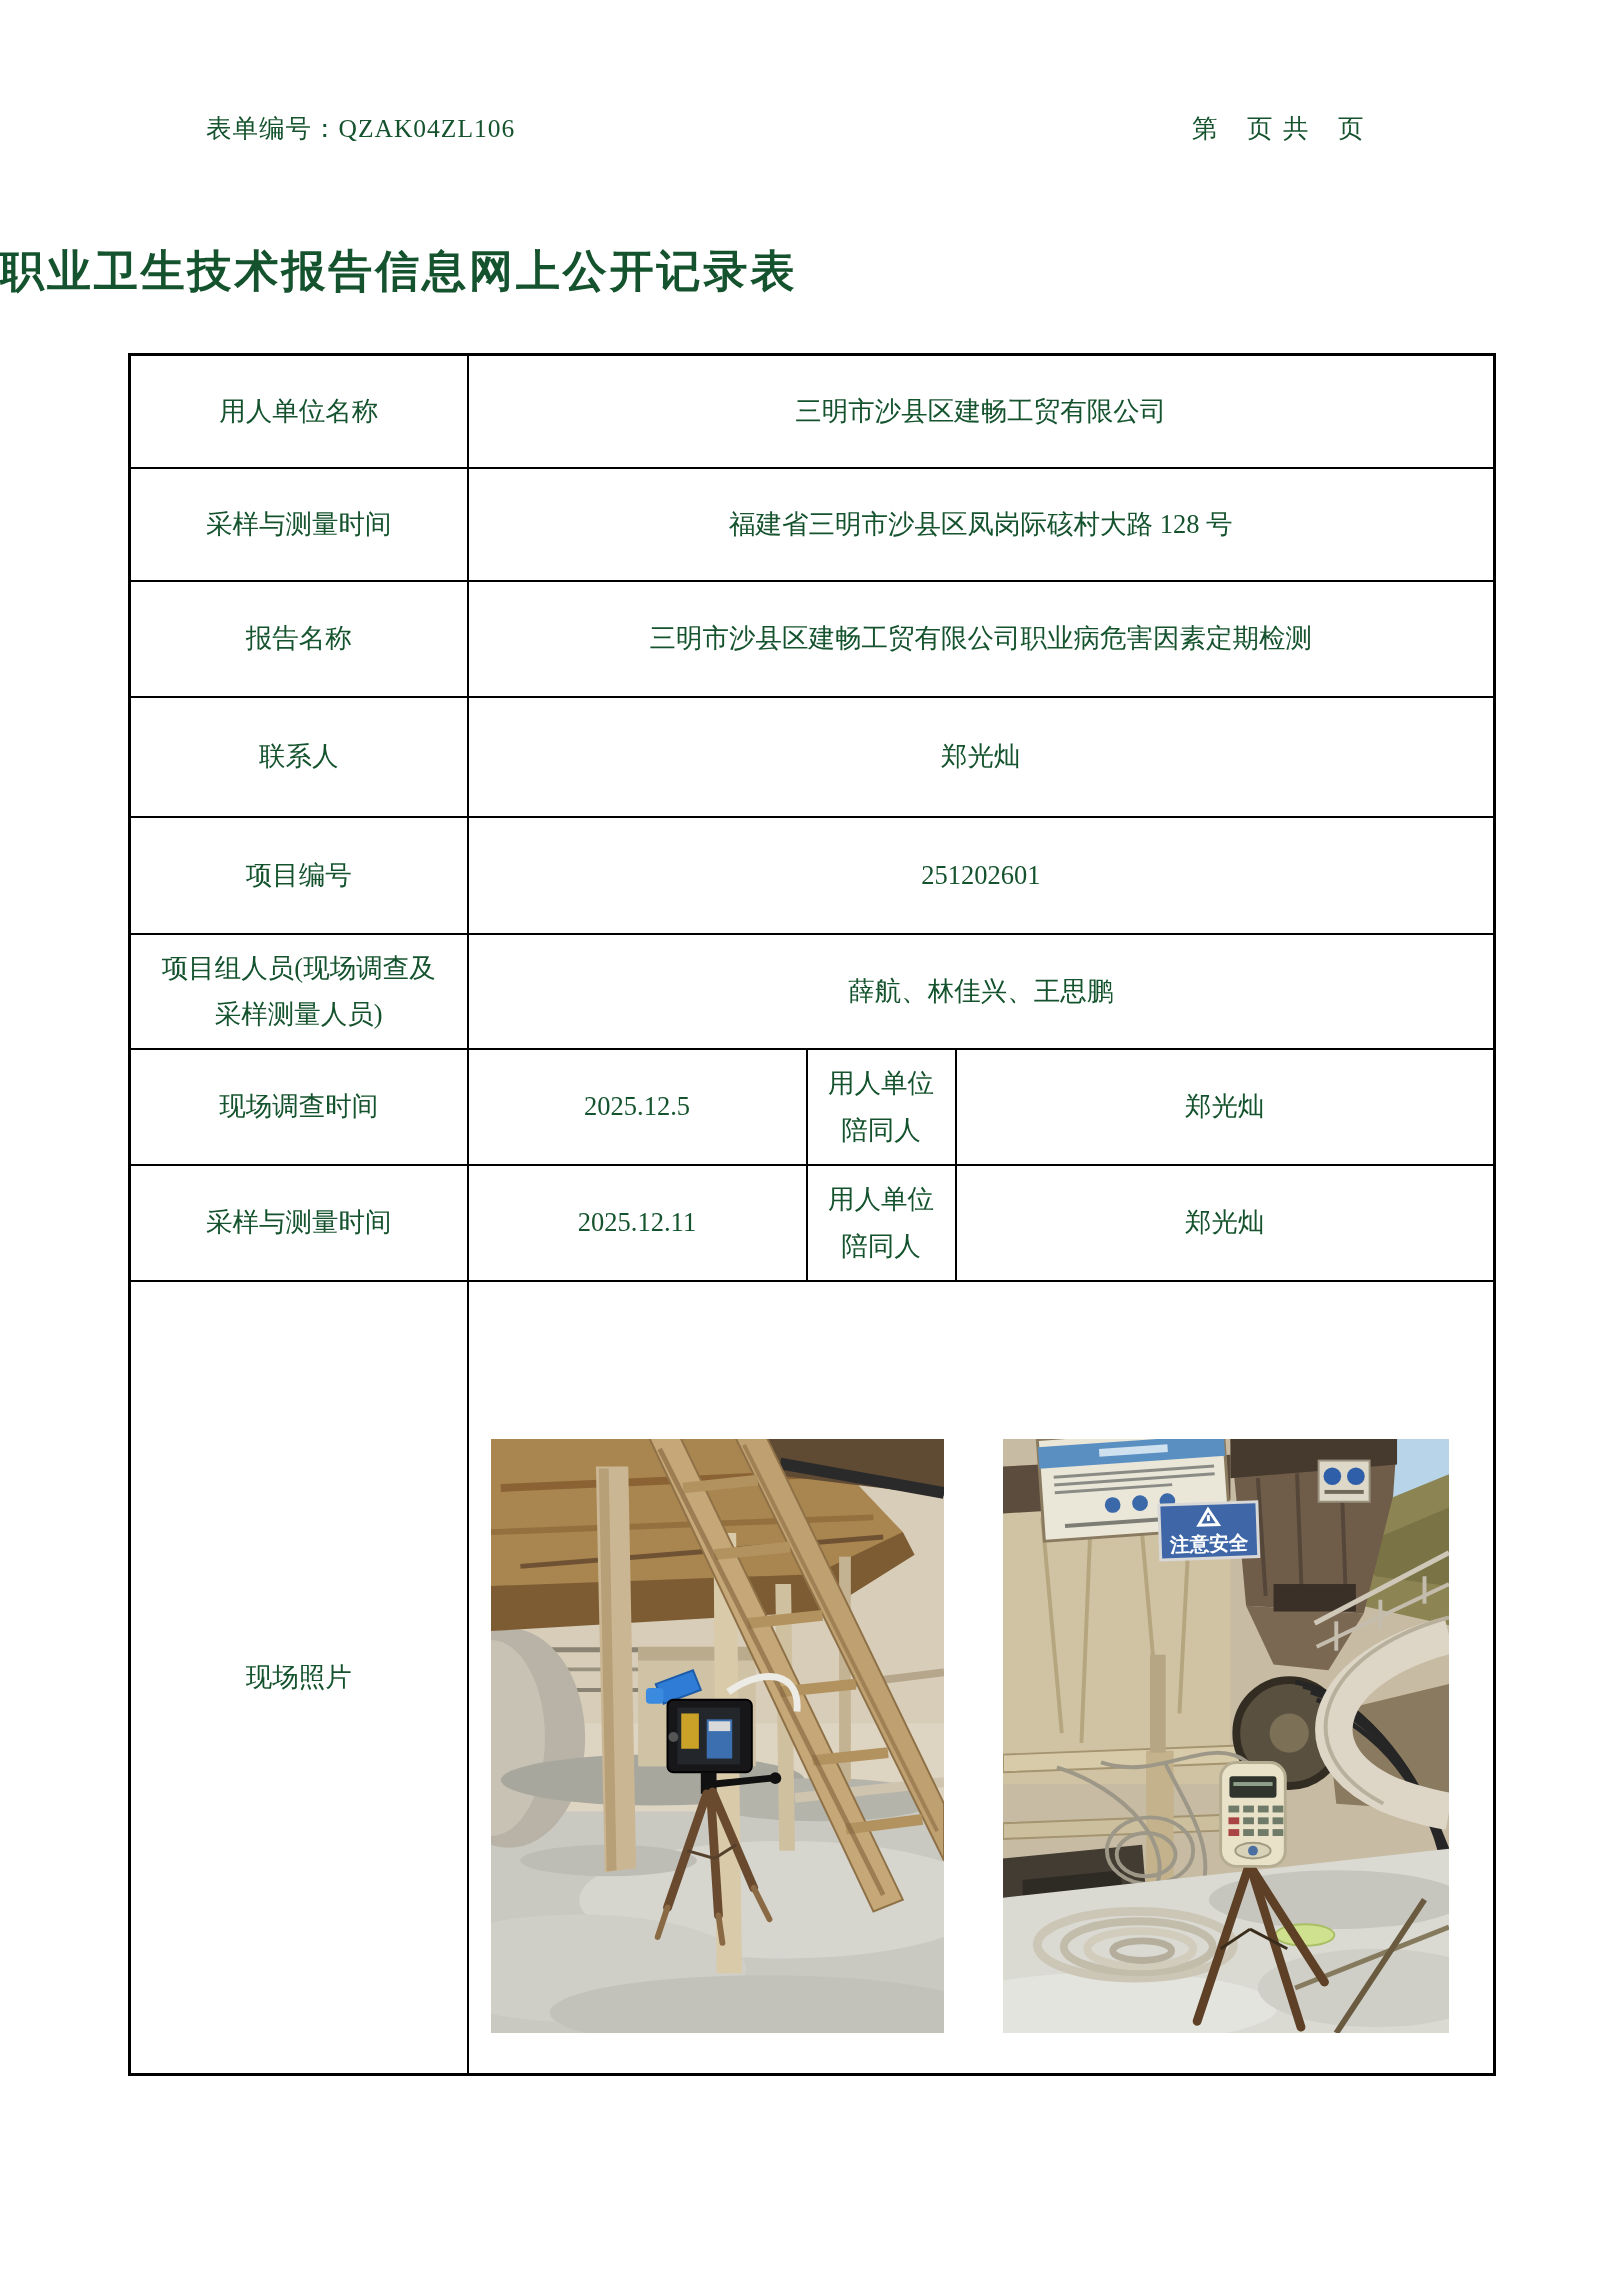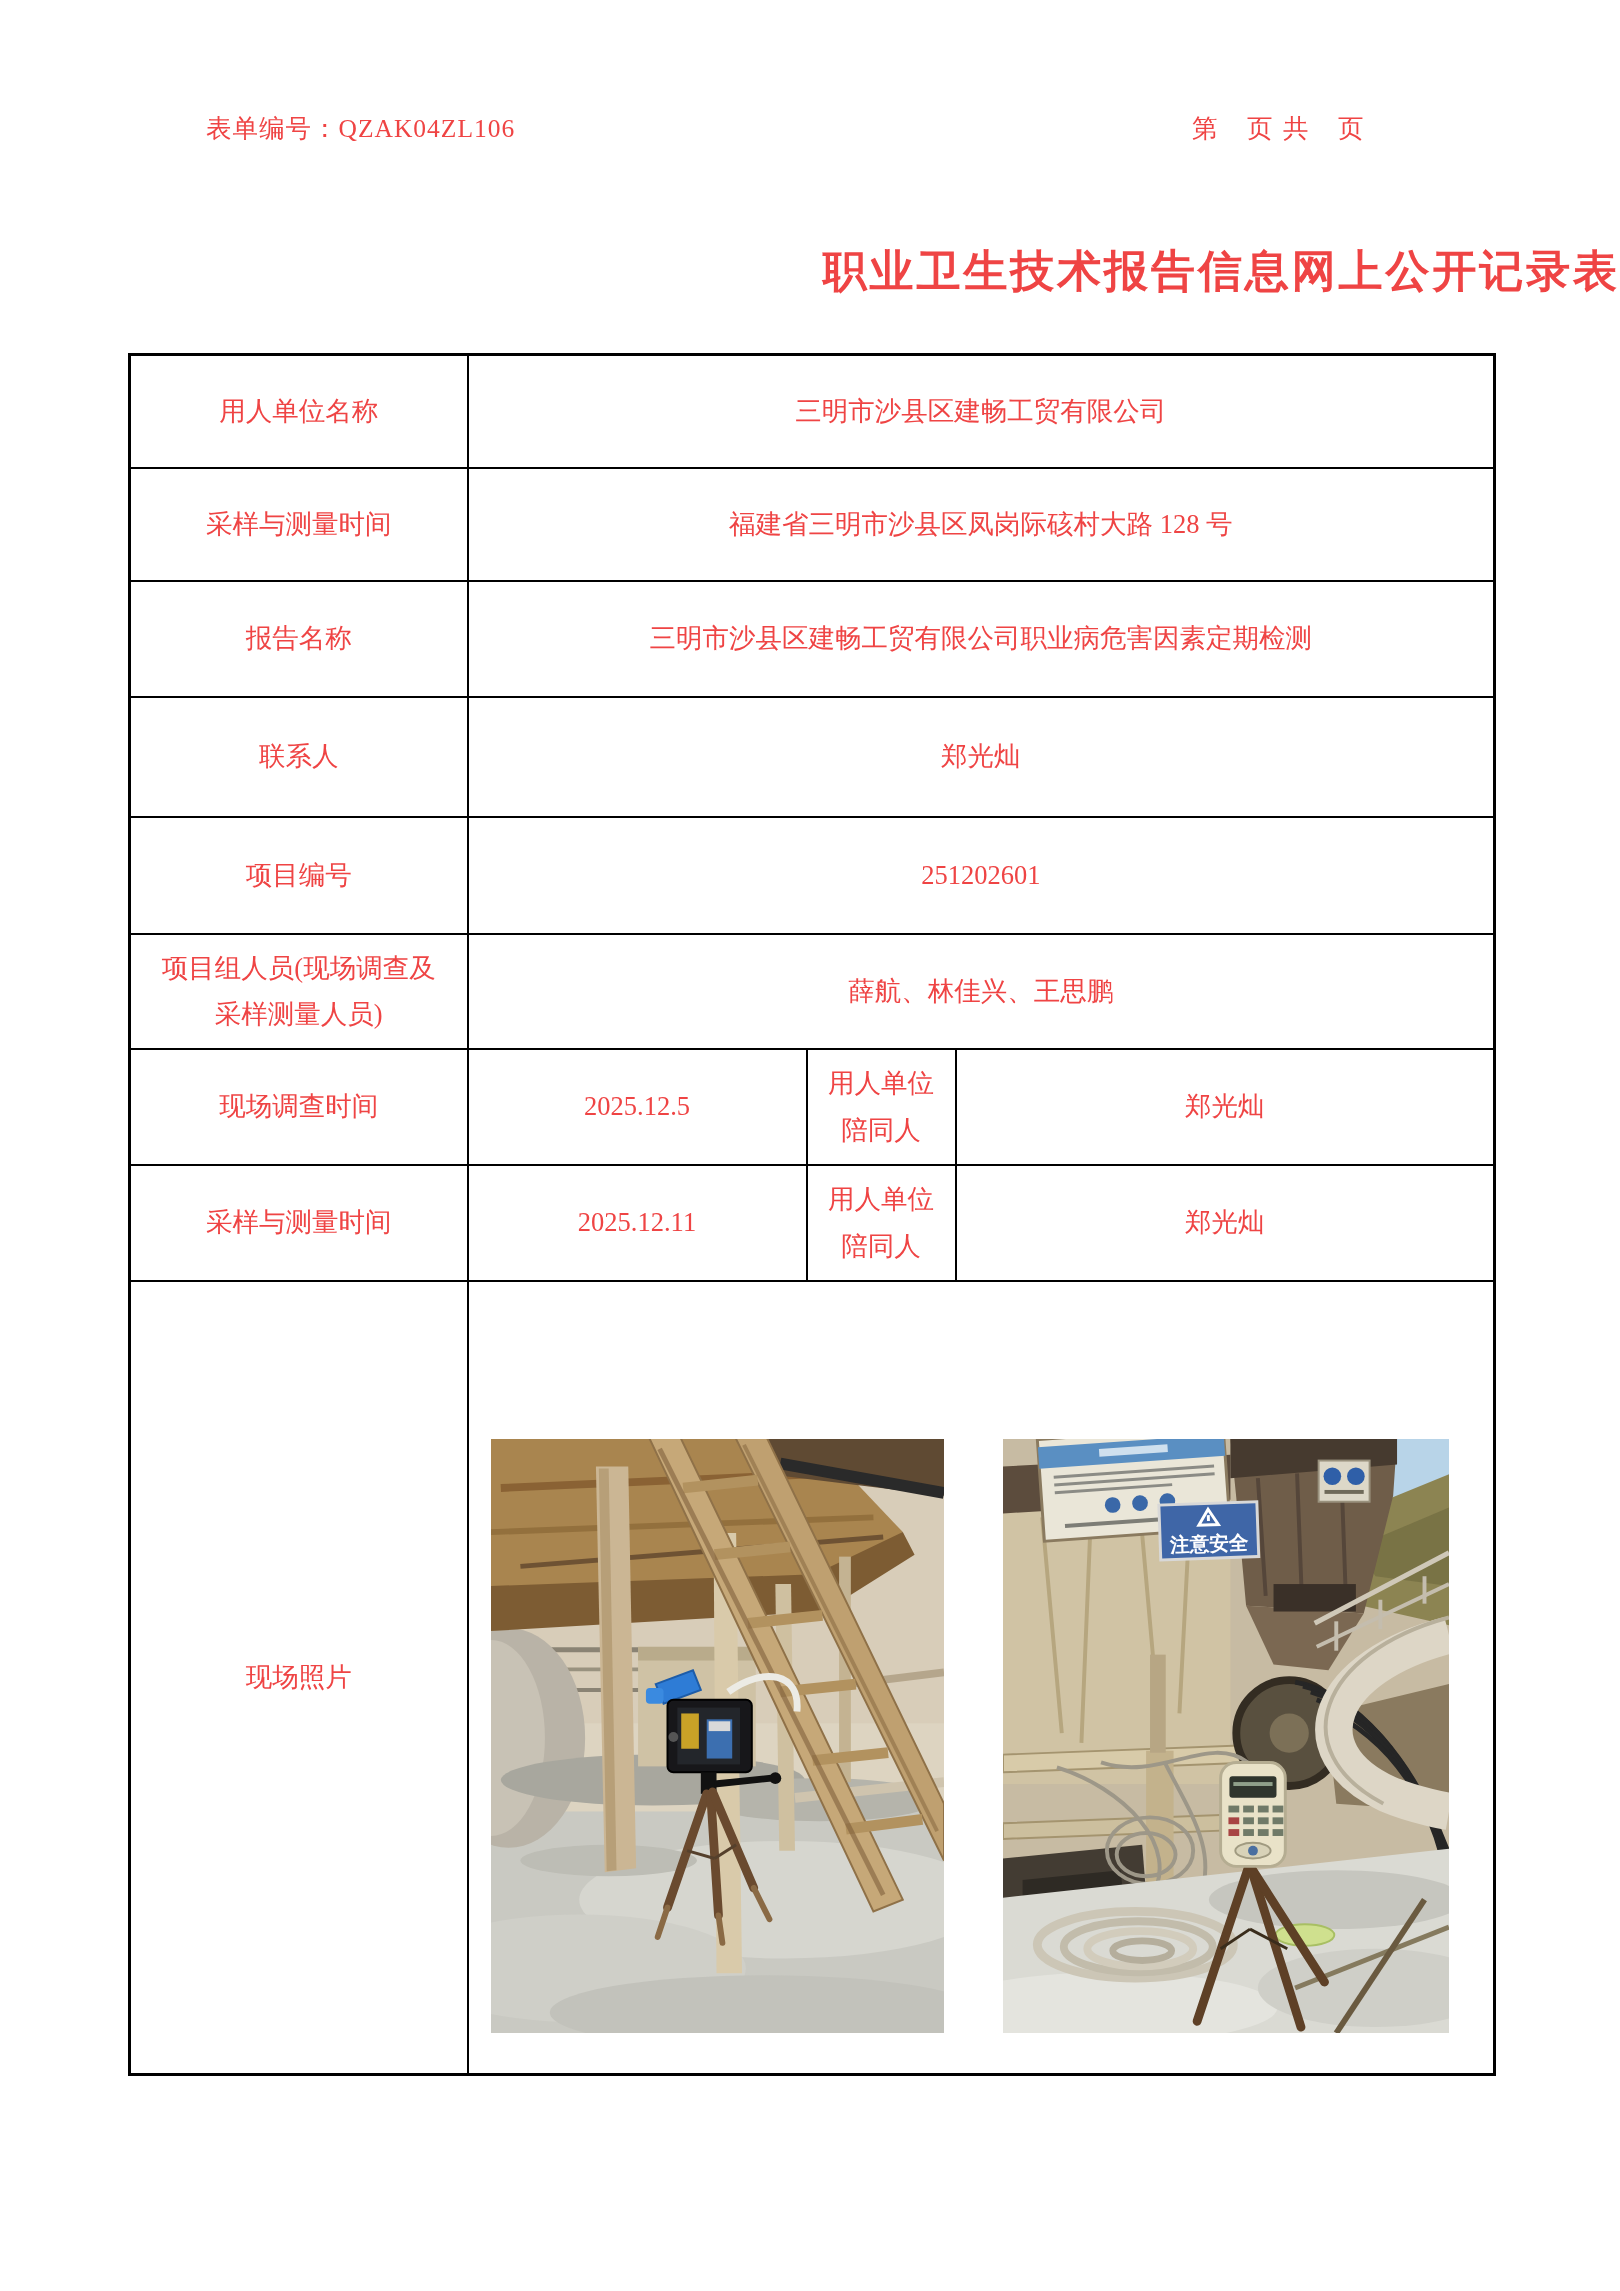--- a/index.html
+++ b/index.html
@@ -1,23 +1,23 @@
 <!DOCTYPE html>
 <html><head>
 <meta charset="utf-8">
 <style>
   html,body{margin:0;padding:0;background:#888;}
   .page{
     position:relative;width:1620px;height:2292px;margin:0 auto;background:#ffffff;
-    font-family:"Liberation Serif","DejaVu Serif",serif;color:#ef4444;overflow:hidden;
+    font-family:"Liberation Serif","DejaVu Serif",serif;color:#14532d;overflow:hidden;
   }
   .form-no{position:absolute;left:206px;top:111px;font-size:25.5px;letter-spacing:1px;}
   .page-no{position:absolute;left:1192px;top:111px;font-size:25.5px;letter-spacing:2px;}
   .doc-title{
-    position:absolute;left:0;top:242px;width:100%;text-align:right;
+    position:absolute;left:0;top:242px;width:100%;text-align:left;
     font-size:44px;font-weight:bold;letter-spacing:2.9px;
   }
   table.record{
     position:absolute;left:128px;top:353px;width:1365px;
     border-collapse:collapse;table-layout:fixed;
     border:3.9px solid #000;
   }
   table.record td{
     border:2px solid #000;text-align:center;vertical-align:middle;
     font-size:26.5px;line-height:1.75;padding:0 7.8px;word-break:break-all;

